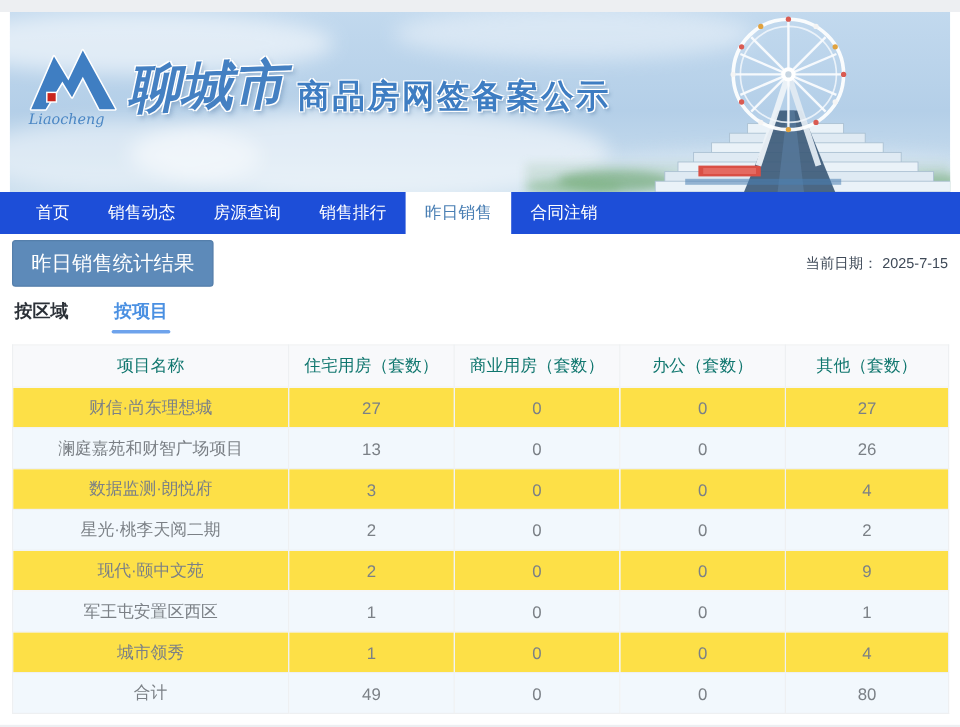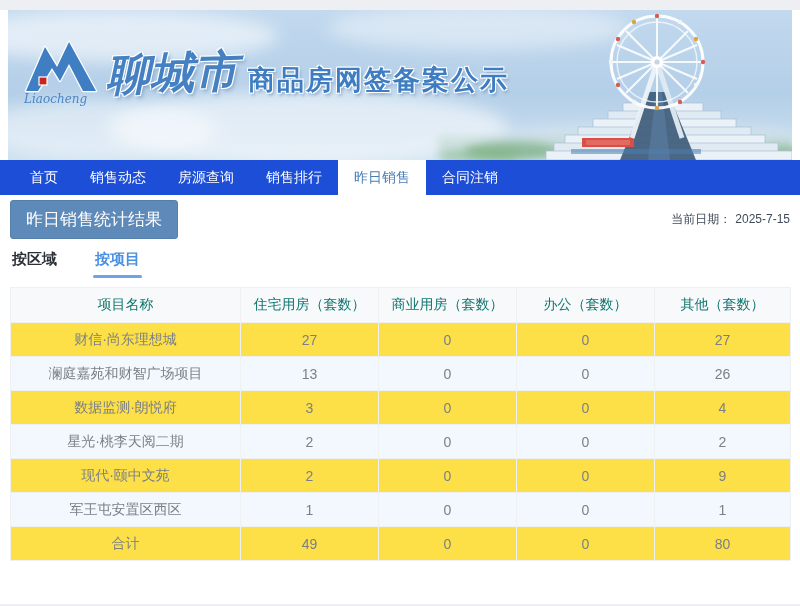--- a/index.html
+++ b/index.html
@@ -259,20 +259,27 @@
         <td>9</td>
       </tr>
       <tr>
         <td>军王屯安置区西区</td>
         <td>1</td>
         <td>0</td>
         <td>0</td>
         <td>1</td>
       </tr>
       <tr>
+        <td>城市领秀</td>
+        <td>1</td>
+        <td>0</td>
+        <td>0</td>
+        <td>4</td>
+      </tr>
+      <tr>
         <td>合计</td>
         <td>49</td>
         <td>0</td>
         <td>0</td>
         <td>80</td>
       </tr>
     </tbody>
   </table>
 
 </div>

